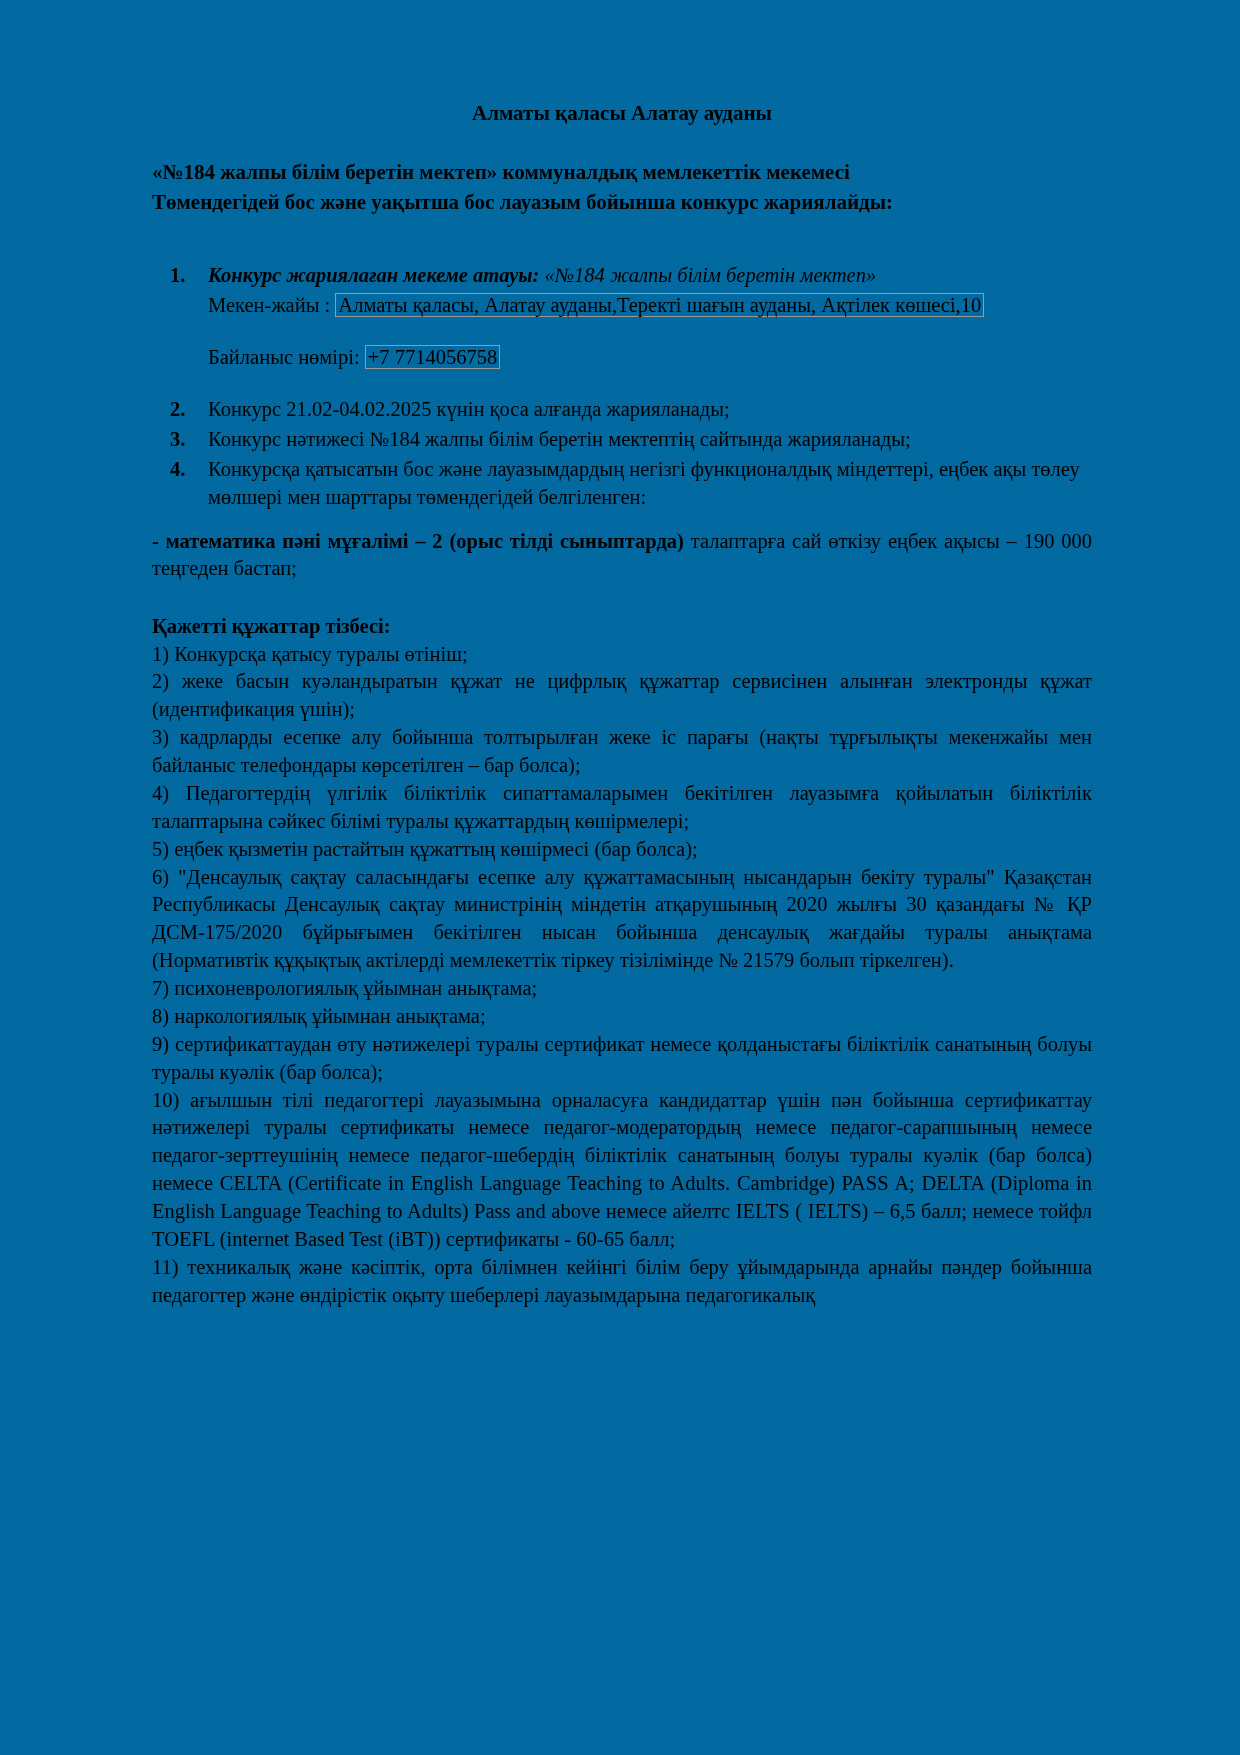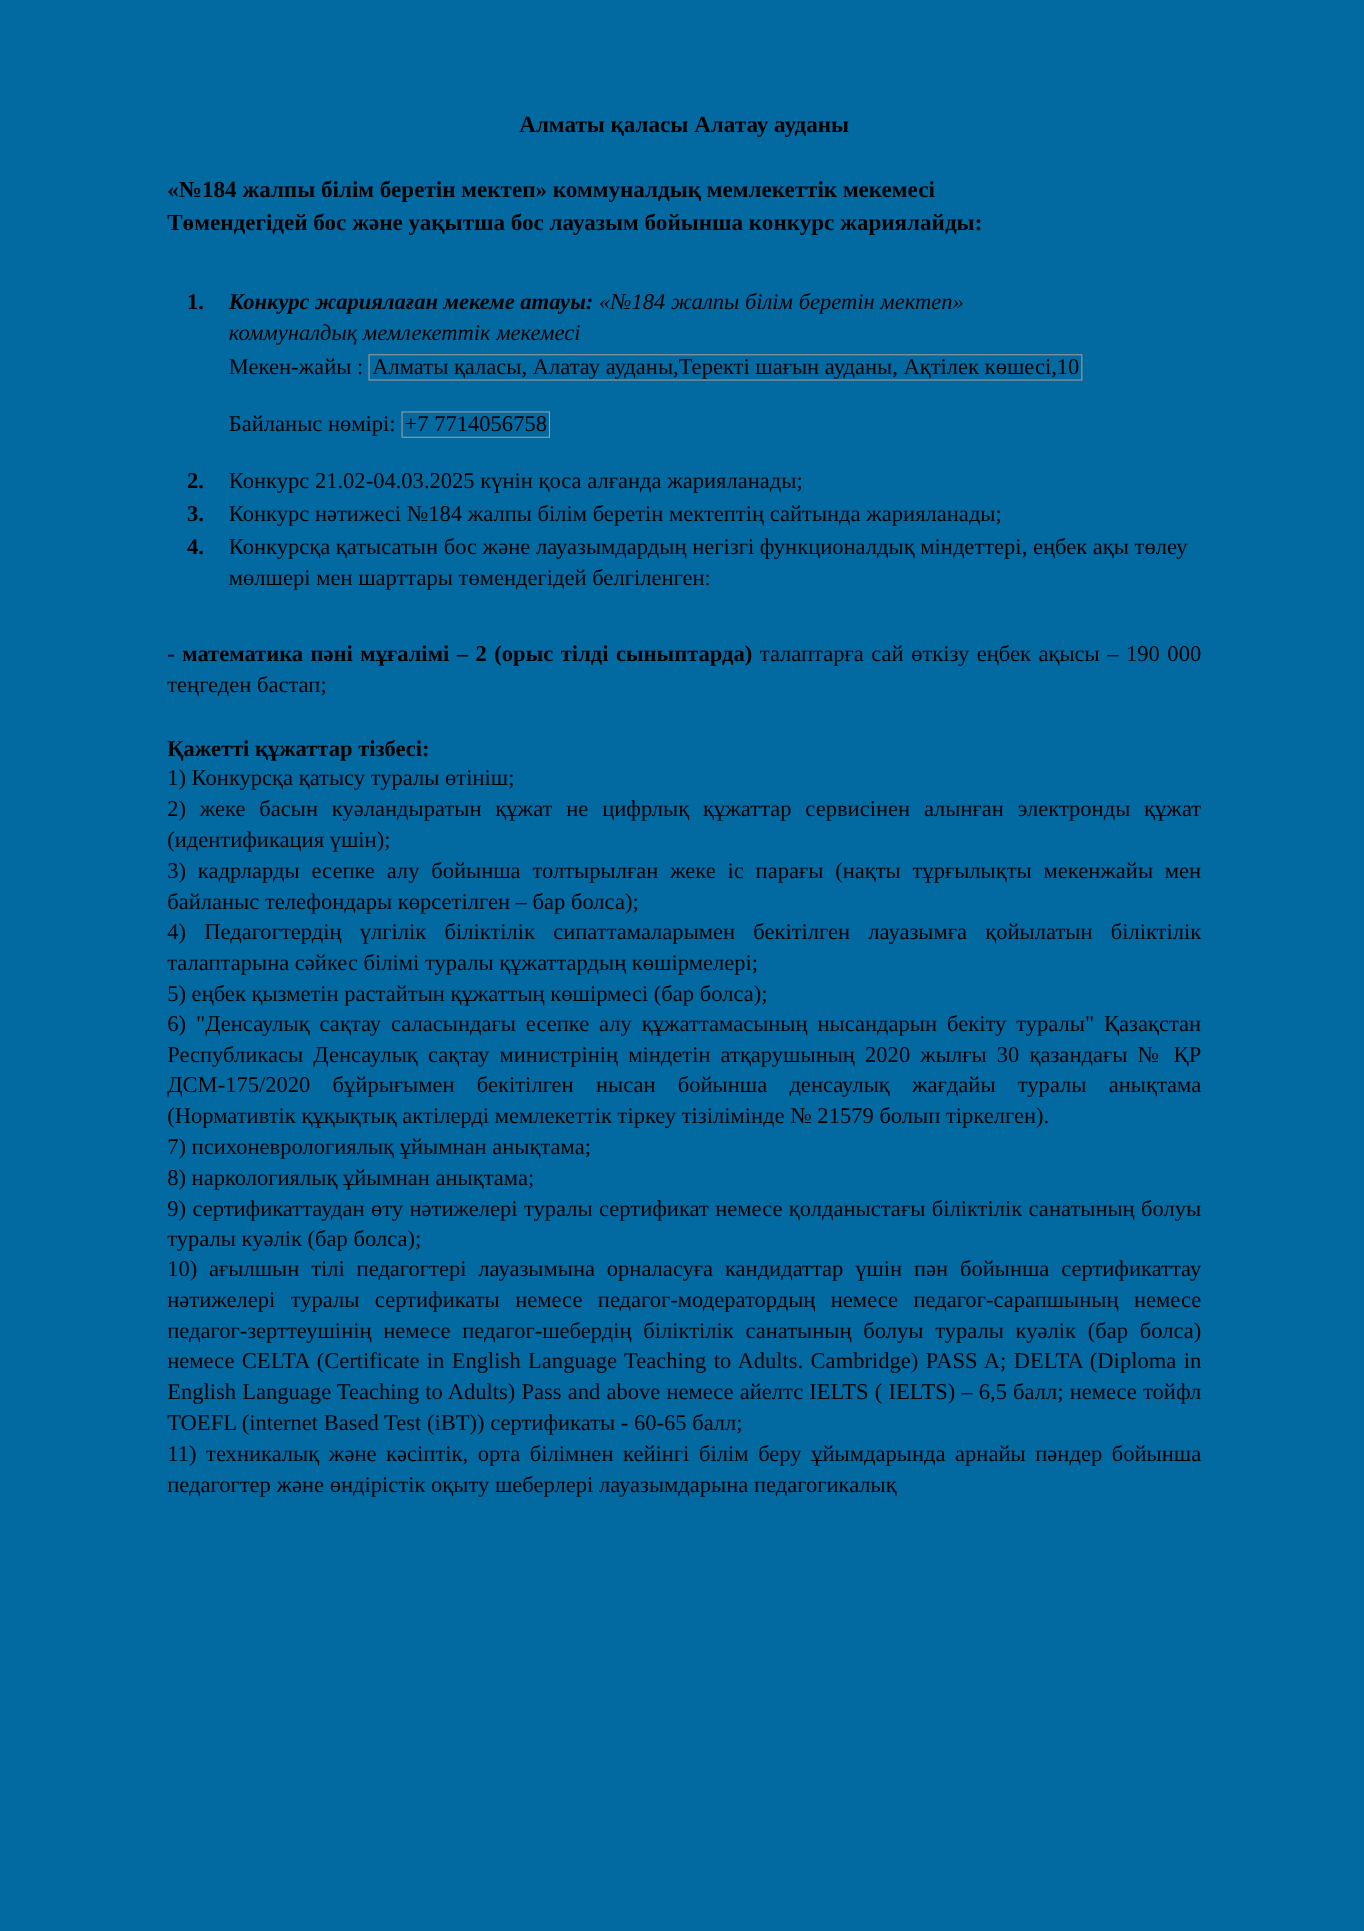--- a/index.html
+++ b/index.html
@@ -76,21 +76,21 @@
     display: inline;
     text-decoration: underline;
   }
   .addr-wrap { line-height: 1.55; }
   .contact-line { margin-top: 22px; }
 
   .gap-sm { height: 14px; }
 
   
   .salary {
-    margin: 42px 0 0 0;
+    margin: 16px 0 0 0;
     line-height: 1.36;
     text-align: justify;
   }
   .heading-docs {
     font-weight: bold;
     margin: 30px 0 0 0;
   }
 
   
   .docs-list {
@@ -120,35 +120,34 @@
     </div>
 
     <ol class="top-list">
 
       <li>
         <span class="num">1.</span>
         <div class="item1-block">
           <div class="item1-line">
             <span class="bold">Конкурс жариялаған мекеме атауы:</span><span> «№184 жалпы білім беретін мектеп»</span>
           </div>
-          <div class="item1-line">коммуналдық мемлекеттік мекемесі</div>
           <div class="addr-wrap">
             <span>Мекен-жайы : </span><span class="boxed">Алматы қаласы, Алатау ауданы,Теректі шағын ауданы, Ақтілек көшесі,10</span>
           </div>
           <div class="contact-line">
             <span>Байланыс нөмірі: </span><span class="boxed">+7 7714056758</span>
           </div>
         </div>
       </li>
 
       <div class="gap-sm"></div>
 
       <li>
         <span class="num">2.</span>
-        <span>Конкурс 21.02-04.03.2025 күнін қоса алғанда жарияланады;</span>
+        <span>Конкурс 21.02-04.02.2025 күнін қоса алғанда жарияланады;</span>
       </li>
 
       <li>
         <span class="num">3.</span>
         <span>Конкурс нәтижесі №184 жалпы білім беретін мектептің сайтында жарияланады;</span>
       </li>
 
       <li>
         <span class="num">4.</span>
         <span>Конкурсқа қатысатын бос және лауазымдардың негізгі функционалдық міндеттері, еңбек ақы төлеу мөлшері мен шарттары төмендегідей белгіленген:</span>

